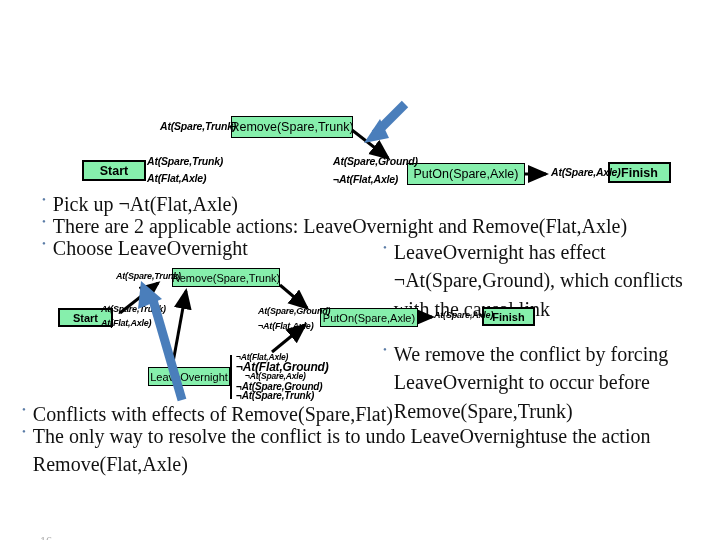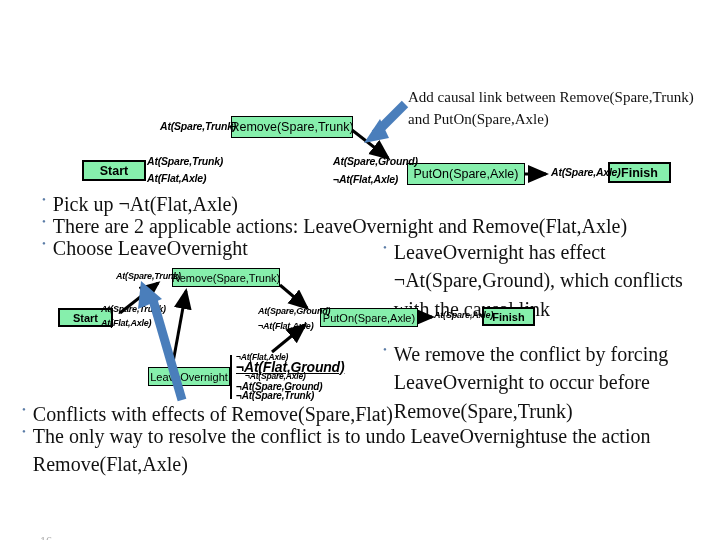--- a/index.html
+++ b/index.html
@@ -45,23 +45,20 @@
   .pageno{
     position:absolute;left:40px;top:534px;color:#a8a8a8;
     font-family:"Liberation Serif", serif;font-size:12px;
   }
 </style>
 </head>
 <body>
 
 <div class="slide">
 
-  <div class="abs" style="left:408px;top:86px;width:300px;">
-    <div class="bullet-text wide" style="font-size:15px;line-height:1.48;">Add causal link between Remove(Spare,Trunk) and PutOn(Spare,Axle)</div>
-  </div>
 
   <div class="abs" style="left:0;top:0;width:720px;height:200px;">
 
     <svg class="edges" width="720" height="200">
       <defs>
         <marker id="ah1" markerWidth="8" markerHeight="8" refX="6" refY="3" orient="auto" markerUnits="strokeWidth">
           <path d="M0,0 L7,3 L0,6 z" fill="#000"></path>
         </marker>
       </defs>
 
@@ -155,21 +152,21 @@
     <div class="cond" style="left:101px;top:318px;font-size:9px;">At(Flat,Axle)</div>
     <div class="cond" style="left:258px;top:306px;font-size:9px;">At(Spare,Ground)</div>
     <div class="cond" style="left:258px;top:321px;font-size:9px;">¬At(Flat,Axle)</div>
     <div class="cond" style="left:434px;top:310px;font-size:9px;">At(Spare,Axle)</div>
 
     <div class="abs" style="left:230px;top:353px;">
       <div style="position:relative;">
         <div style="position:absolute;left:0;top:2px;width:2px;height:44px;background:#000;"></div>
         <div style="margin-left:6px;">
           <div class="cond" style="position:static;font-size:8.5px;line-height:9.6px;">¬At(Flat,Axle)</div>
-          <div class="cond" style="position:static;font-size:14px;line-height:9.6px;text-decoration:underline;">¬At(Flat,Ground)</div>
+          <div class="cond" style="position:static;font-size:12px;line-height:9.6px;">¬At(Flat,Ground)</div>
           <div class="cond" style="position:static;font-size:8.5px;line-height:9.6px;margin-left:9px;">¬At(Spare,Axle)</div>
           <div class="cond" style="position:static;font-size:10px;line-height:9.6px;">¬At(Spare,Ground)</div>
           <div class="cond" style="position:static;font-size:10px;line-height:9.6px;">¬At(Spare,Trunk)</div>
         </div>
       </div>
     </div>
 
     <svg class="blue-arrow" width="110" height="140" style="left:130px;top:275px;">
       <g>
         <path d="M52,125 L23,25" stroke="#4A7EBB" stroke-width="9" stroke-linecap="butt"></path>

